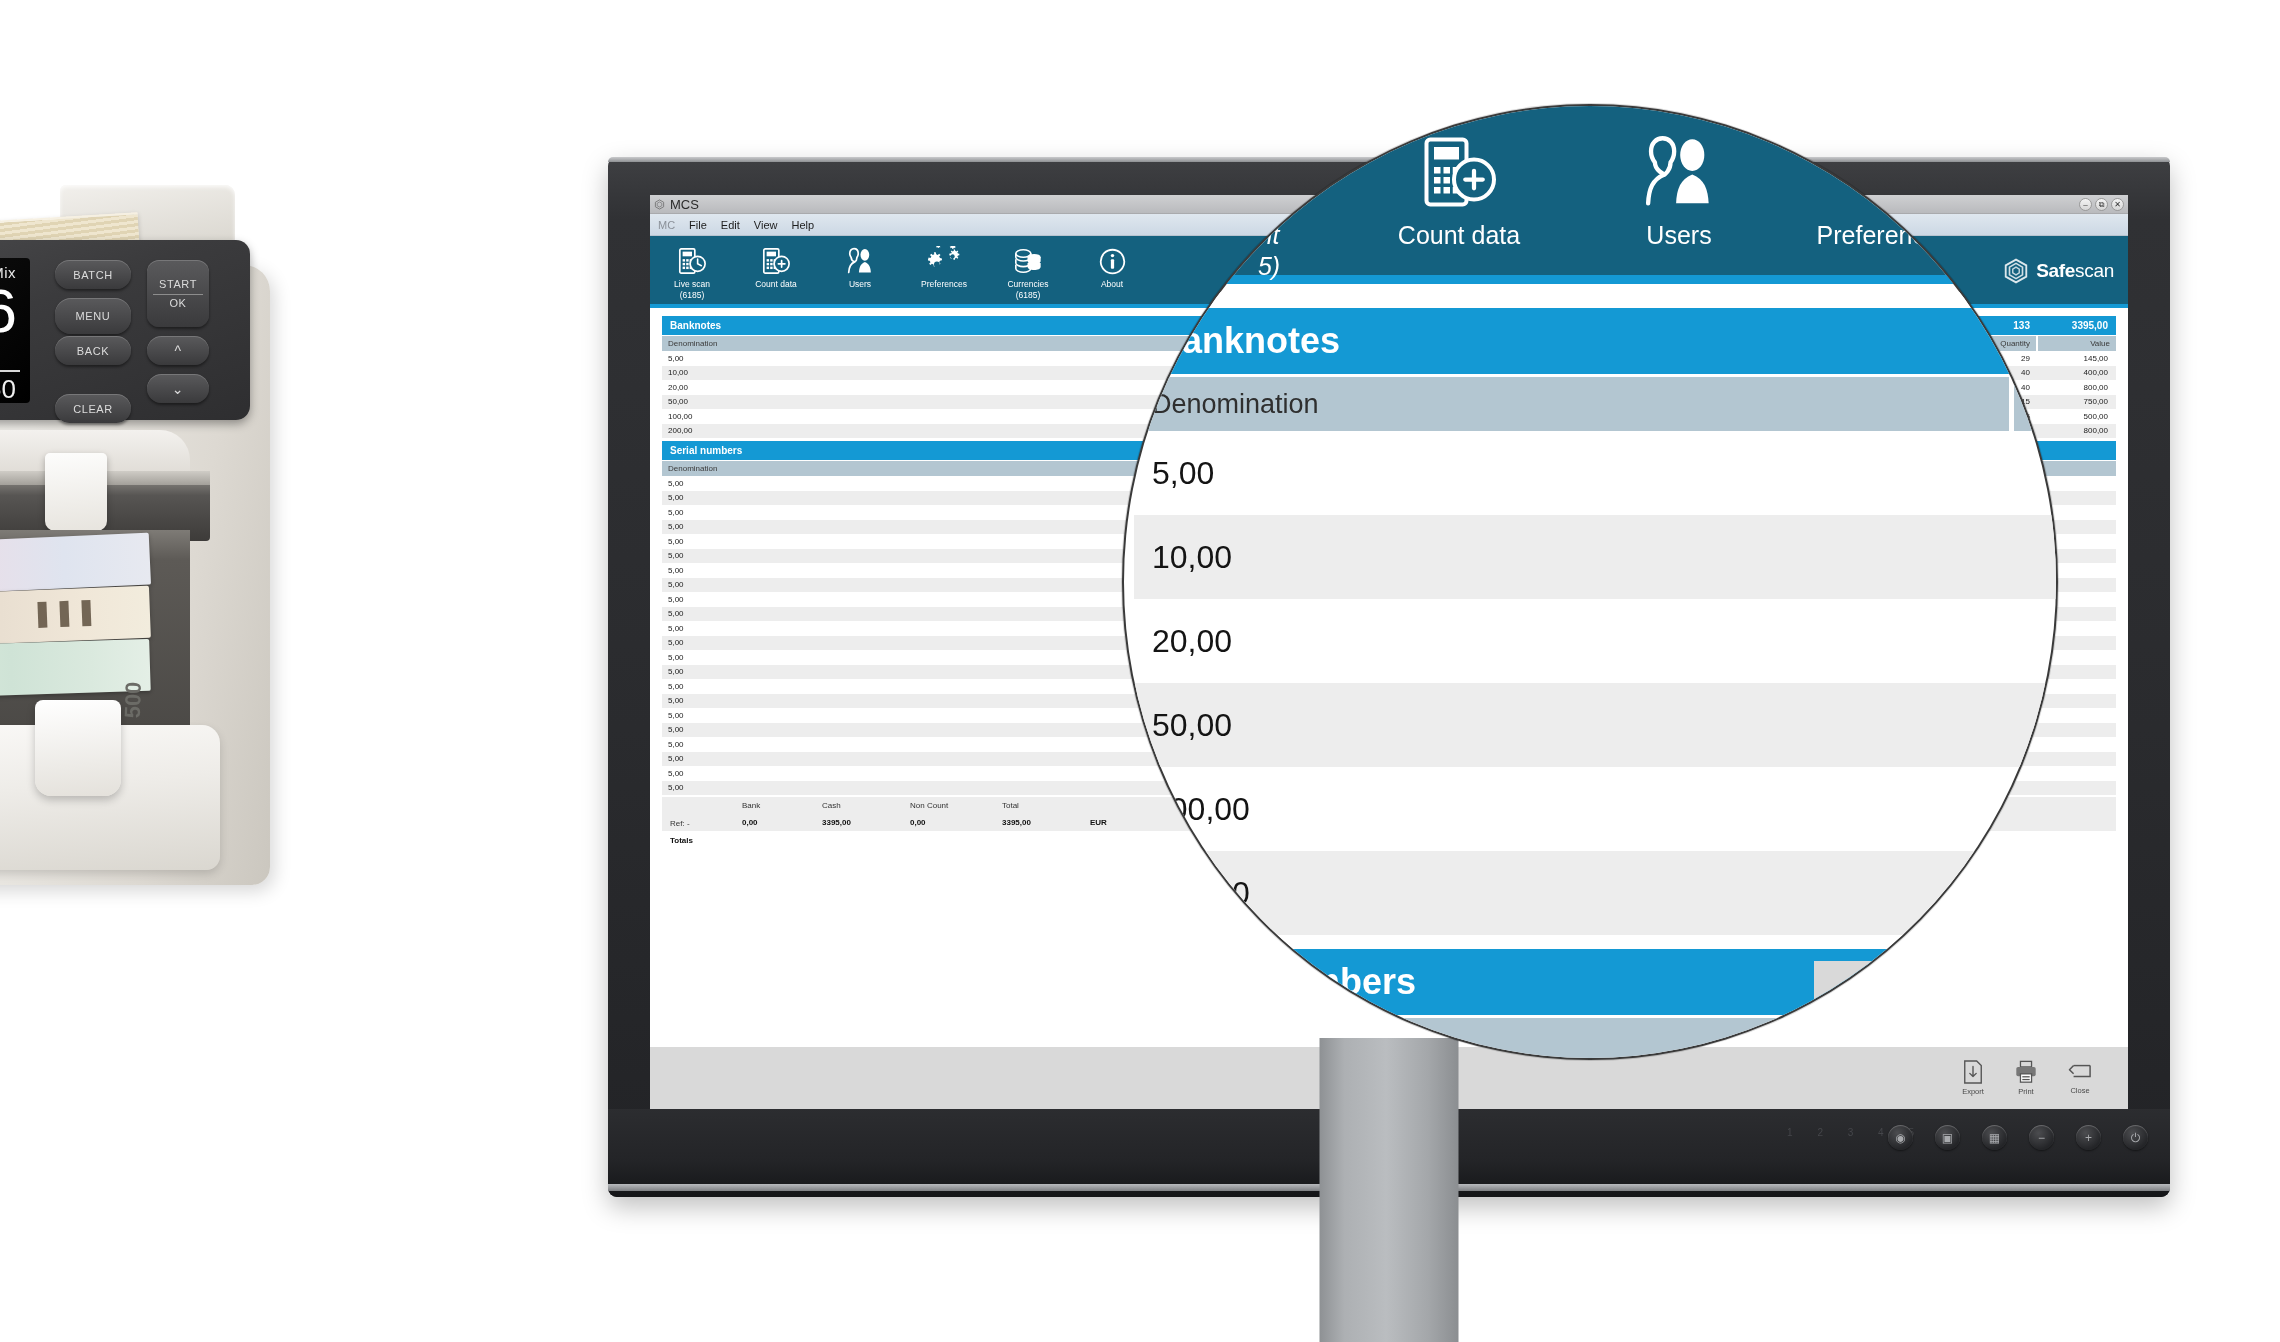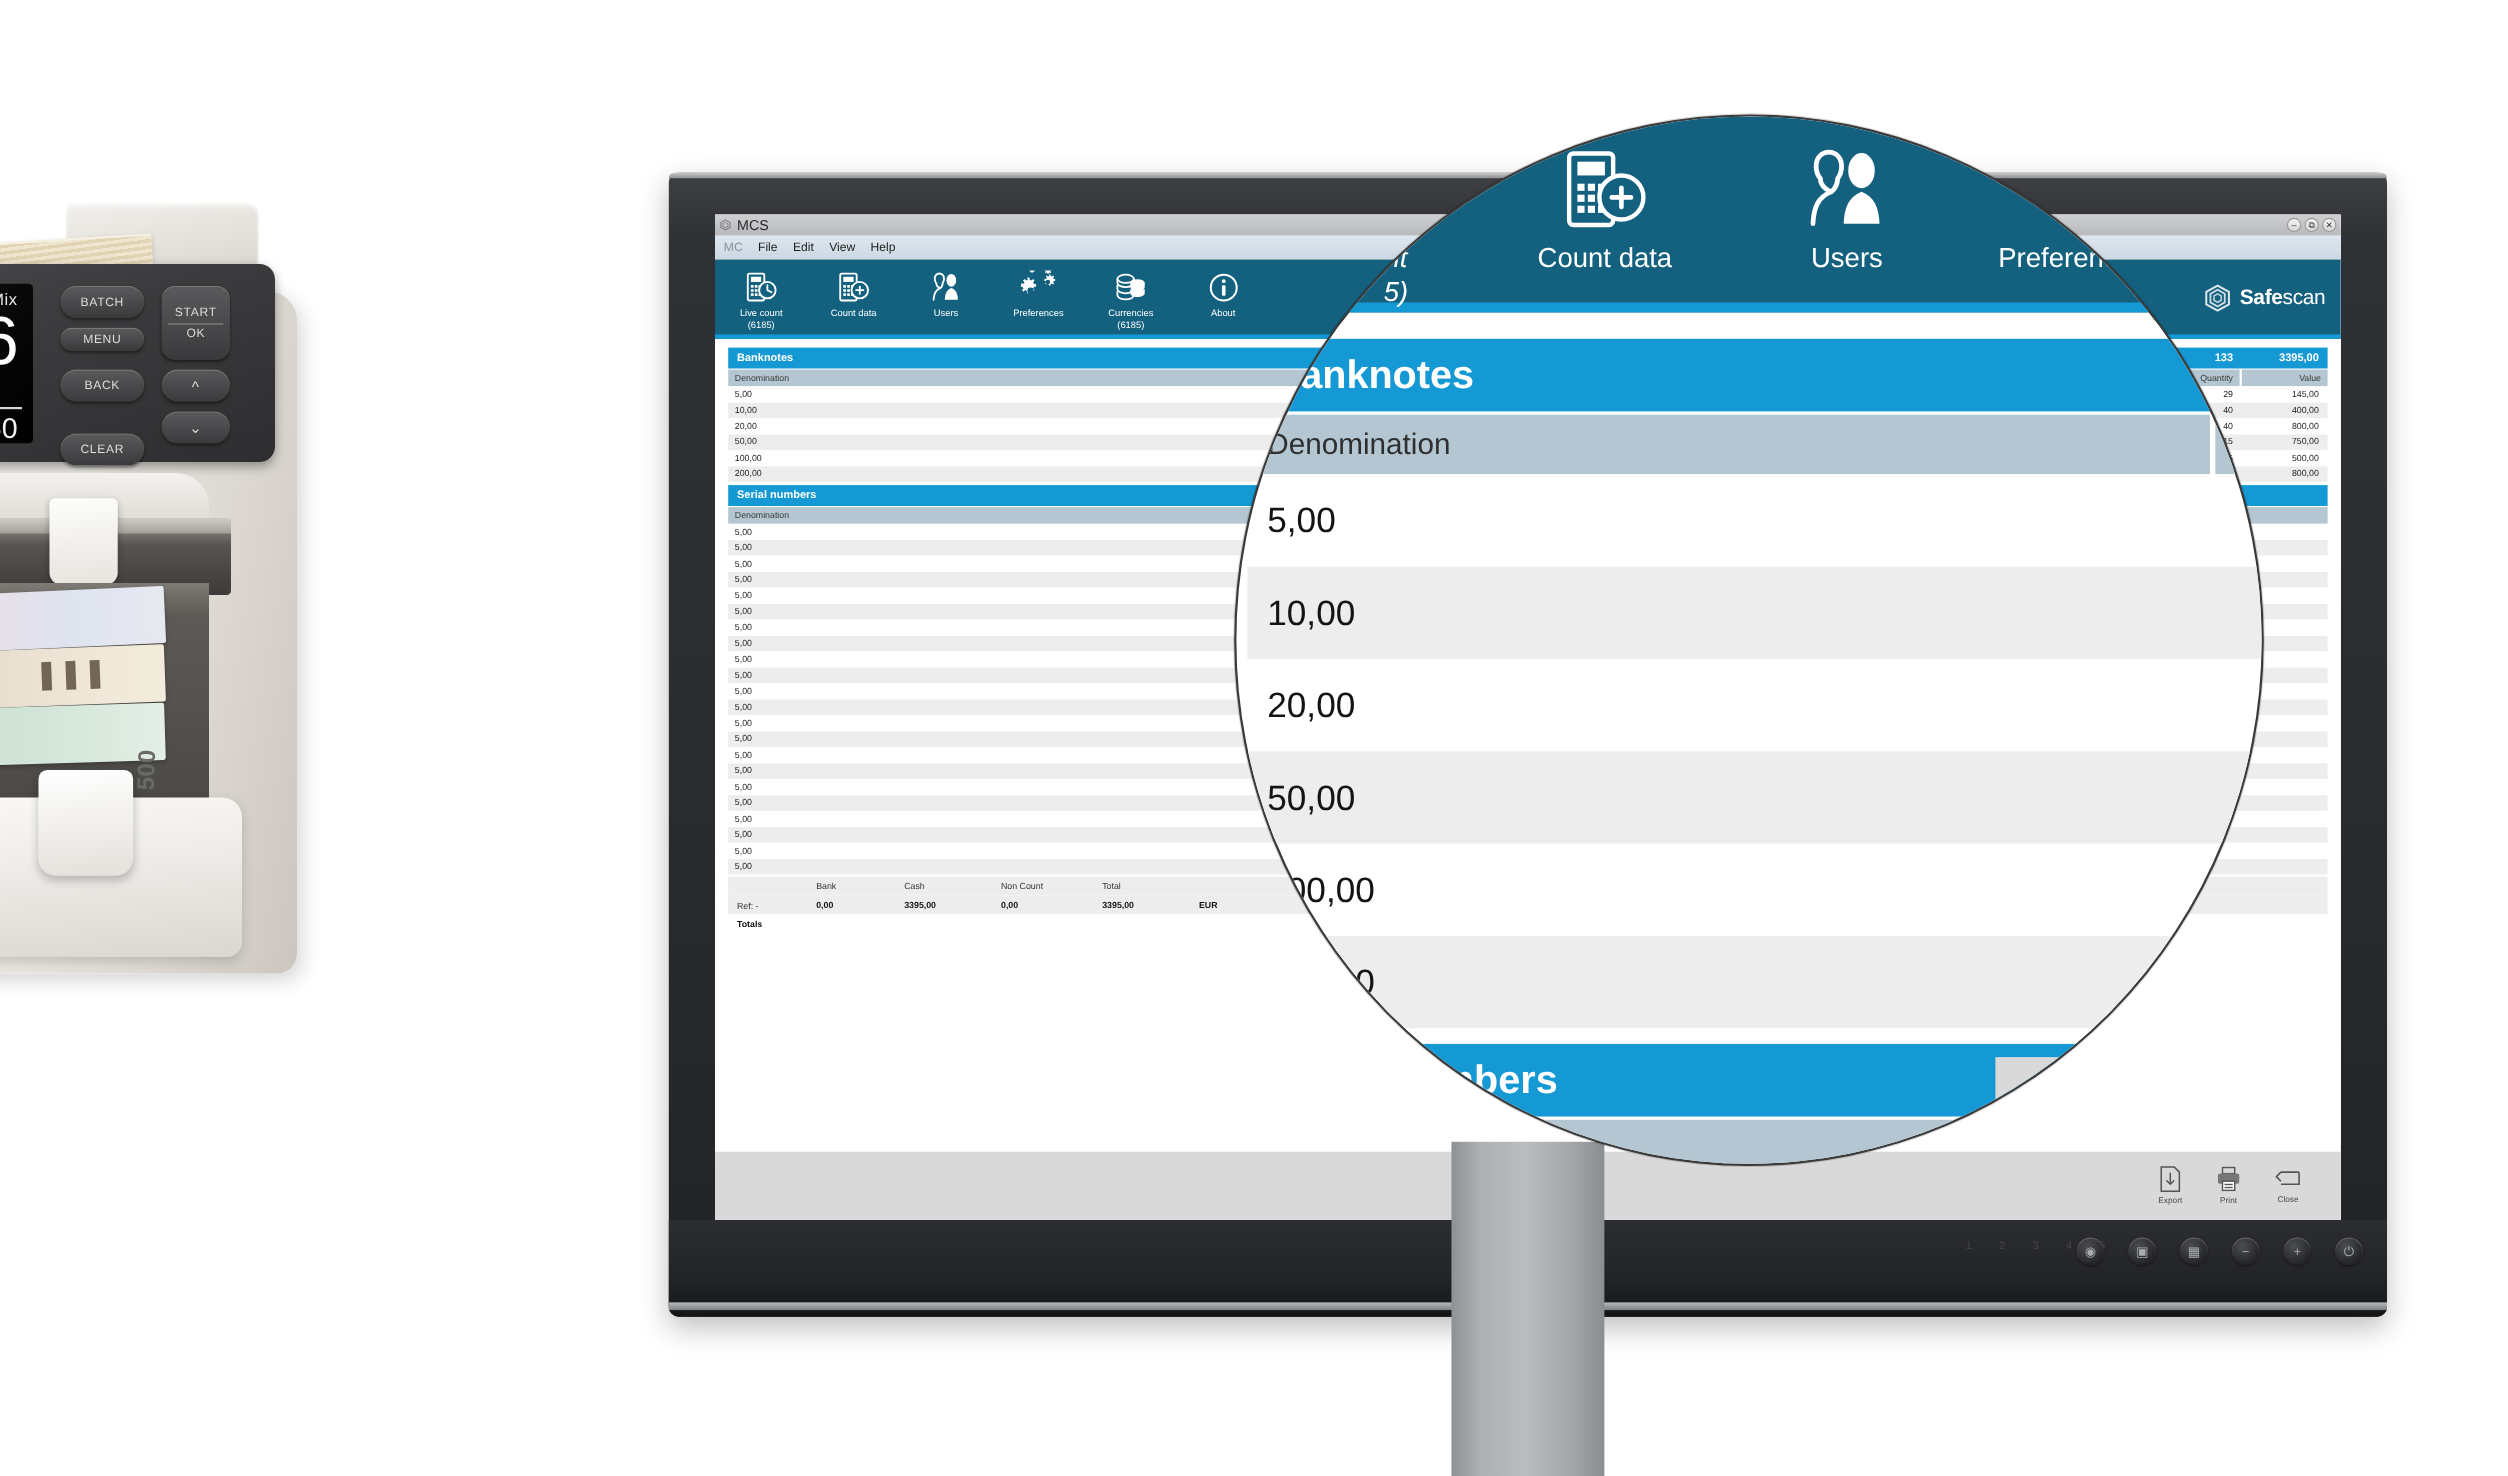--- a/index.html
+++ b/index.html
@@ -276,21 +276,21 @@
 
         <div class="mc-mix">Mix</div>
         <div class="mc-count">96</div>
         <div class="mc-divider"></div>
         <div class="mc-total">72960</div>
       </div>
 
       <div class="mc-btn" style="left:205px;top:20px;width:76px;height:29px;">
         <span>BATCH</span>
       </div>
-      <div class="mc-btn" style="left:205px;top:58px;width:76px;height:21px;">
+      <div class="mc-btn" style="left:205px;top:58px;width:76px;height:36px;">
         <span>MENU</span>
       </div>
       <div class="mc-btn" style="left:205px;top:96px;width:76px;height:29px;">
         <span>BACK</span>
       </div>
       <div class="mc-btn" style="left:205px;top:134px;width:76px;height:29px;margin-top:20px;">
         <span>CLEAR</span>
       </div>
 
       <div class="mc-btn mc-bigbtn" style="left:297px;top:20px;width:62px;height:67px;">
@@ -375,21 +375,21 @@
                     <rect x="13.5" y="18" width="2.6" height="2.6"></rect>
                 <rect x="6" y="22" width="2.6" height="2.6"></rect>
                     <rect x="9.8" y="22" width="2.6" height="2.6"></rect>
                     <rect x="13.5" y="22" width="2.6" height="2.6"></rect>
                   </g>
                 <circle cx="22" cy="19" r="8" fill="#14617f" stroke="#fff" stroke-width="1.8"></circle>
                 <path d="M22 14 L22 19 L26 21" fill="none" stroke="#fff" stroke-width="1.7" stroke-linecap="round"></path>
               </svg>
             </div>
             <div class="lbl">
-              <div>Live count</div>
+              <div>Live scan</div>
               <div>(6185)</div>
             </div>
           </div>
 
           <div class="tool">
             <div class="ico">
               <svg width="30" height="30" viewBox="0 0 32 32">
                 <rect x="3" y="3" width="16" height="26" rx="1.5" fill="none" stroke="#fff" stroke-width="1.8"></rect>
                 <rect x="6" y="6" width="10" height="5" fill="#fff"></rect>
                 <g fill="#fff">

